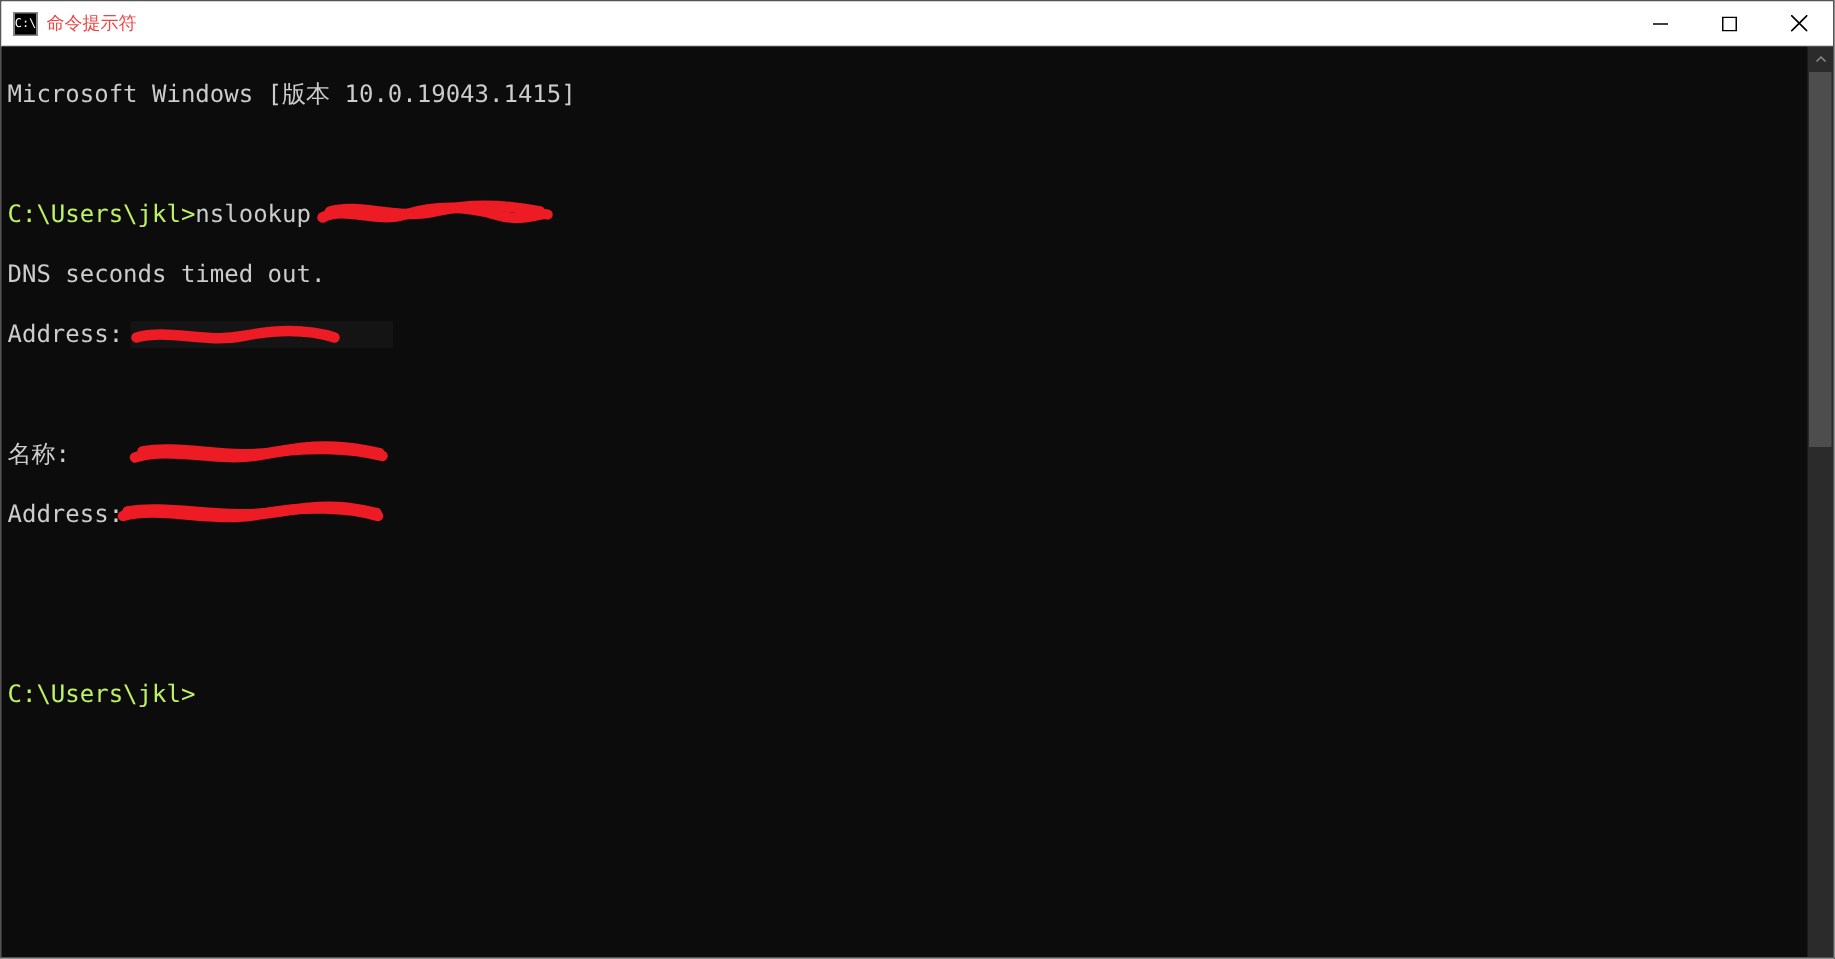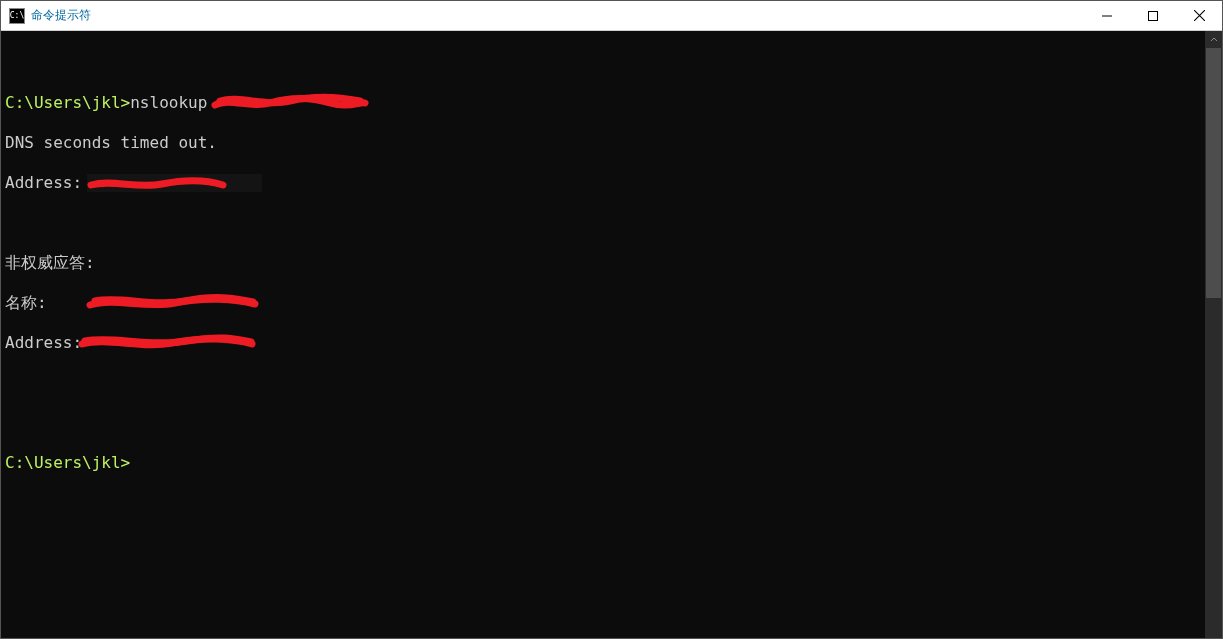--- a/index.html
+++ b/index.html
@@ -33,21 +33,21 @@
       align-items: center;
       justify-content: center;
       font-family: monospace;
       font-size: 8px;
       color: #fff;
       line-height: 1;
     }
     .titlebar .title {
       flex: 0 0 auto;
       font-size: 12px;
-      color: #0369a1;
+      color: #ef4444;
     }
     .titlebar .spacer { flex: 1 1 auto; }
     .winbtn {
       width: 46px;
       height: 30px;
       display: flex;
       align-items: center;
       justify-content: center;
       color: #000;
     }
@@ -140,37 +140,37 @@
     </div>
     <div class="winbtn close">
       <svg viewBox="0 0 10 10">
           <path d="M0 0 L10 10 M10 0 L0 10"></path>
         </svg>
     </div>
   </div>
 
   <div class="console-wrap">
     <div class="console">
+<span class="line">Microsoft Windows [版本 10.0.19043.1415]</span>
 <span class="line"> </span>
 <span class="line"><span class="prompt-path">C:\Users\jkl&gt;</span><span class="cmd">nslookup</span>
   
   <svg class="redact" style="left:205px; top:-2px; width:160px; height:24px;" viewBox="0 0 160 24">
     <path d="M5 14 C 20 6, 40 18, 60 12 S 100 6, 120 12 S 150 10, 155 12"></path>
     <path d="M10 10 C 30 4, 55 16, 80 10 S 130 6, 150 10"></path>
   </svg>
 </span>
 <span class="line">DNS seconds timed out.</span>
 <span class="line"><span>Address:</span>
   <div class="darkblock" style="left:82px; top:1px; width:175px; height:18px;"></div>
   <svg class="redact" style="left:82px; top:2px; width:140px; height:18px;" viewBox="0 0 140 18">
     <path d="M4 10 C 25 4, 50 14, 75 9 S 120 5, 136 10"></path>
   </svg>
 </span>
 <span class="line"> </span>
-<span class="line">非权威应答:</span>
 <span class="line"><span>名称:</span>
   <svg class="redact" style="left:80px; top:0px; width:175px; height:20px;" viewBox="0 0 175 20">
     <path d="M5 12 C 30 4, 60 16, 90 10 S 150 6, 170 11"></path>
     <path d="M10 8 C 35 3, 70 14, 100 8 S 150 5, 168 9"></path>
   </svg>
 </span>
 <span class="line"><span>Address:</span>
   <svg class="redact" style="left:72px; top:0px; width:180px; height:20px;" viewBox="0 0 180 20">
     <path d="M5 11 C 30 4, 65 16, 95 10 S 155 5, 175 11"></path>
     <path d="M8 8 C 35 3, 75 14, 110 8 S 160 6, 174 9"></path>

